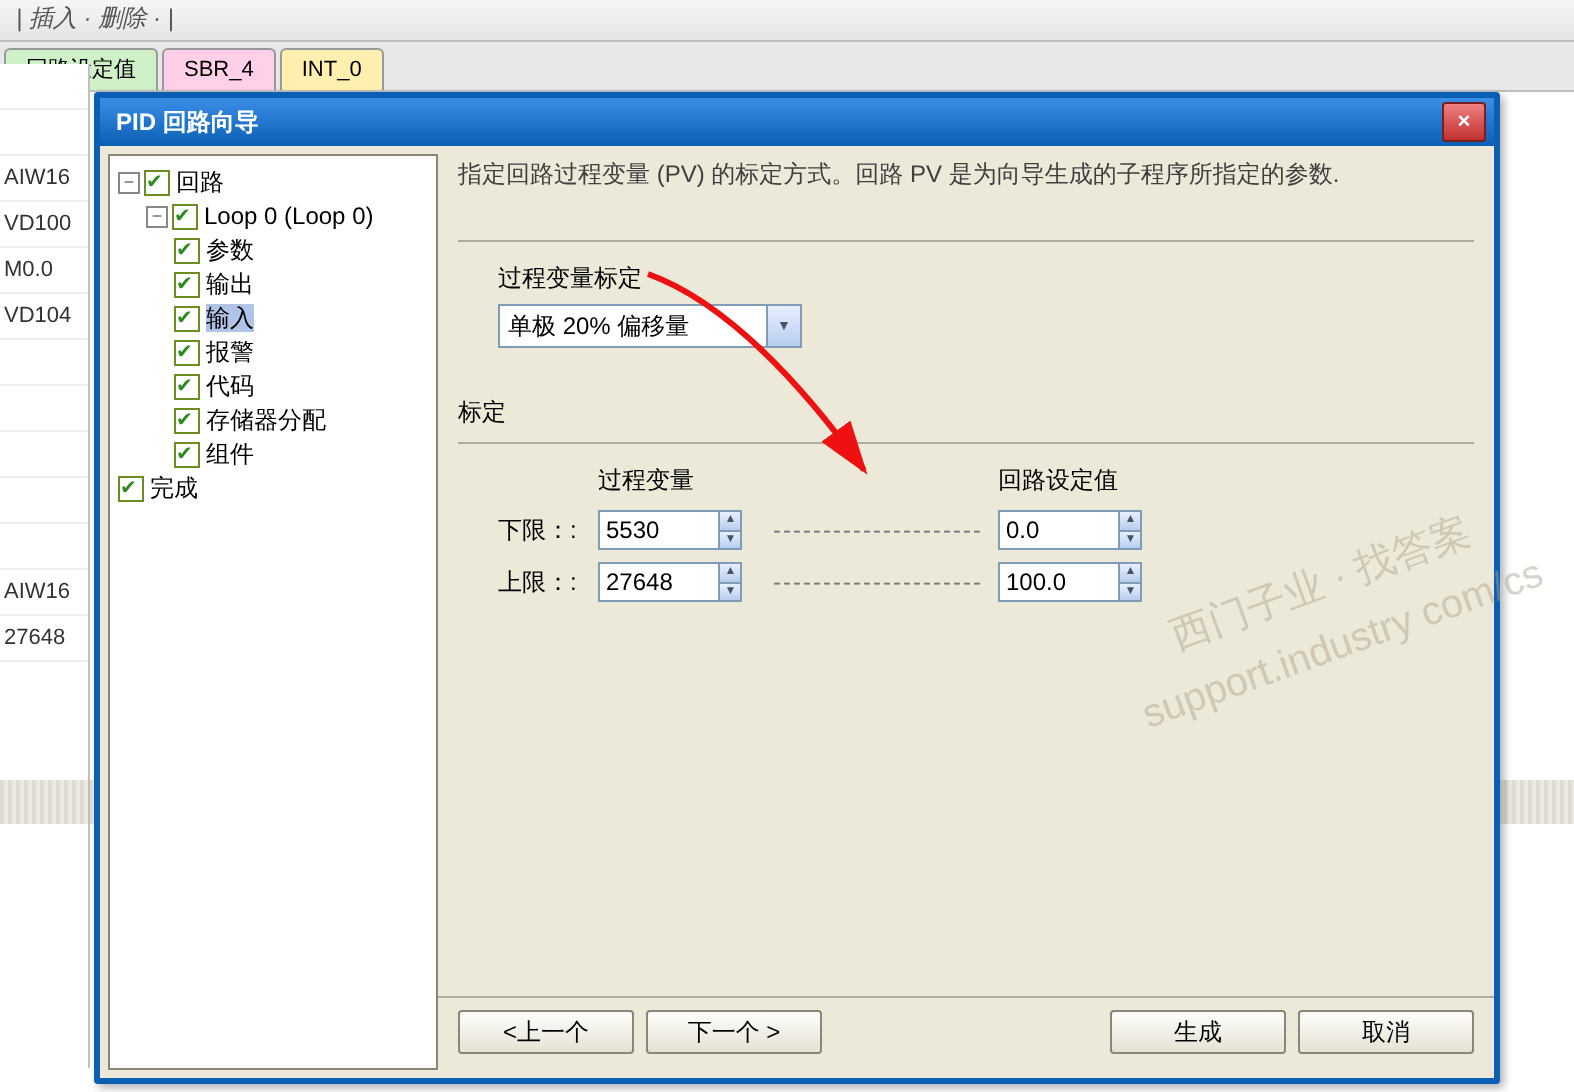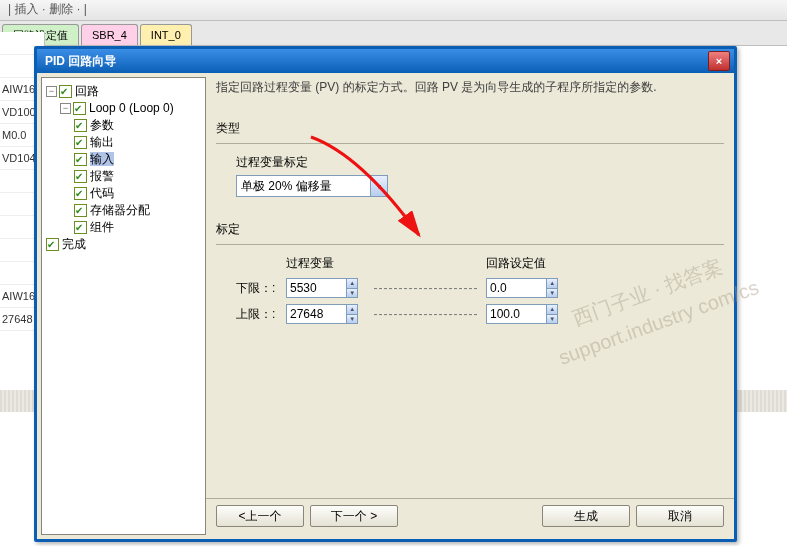--- a/index.html
+++ b/index.html
@@ -1,28 +1,28 @@
 <!DOCTYPE html>
 <html><head>
 <meta charset="utf-8">
 <style>
   html,body{margin:0;padding:0;font-family:"Microsoft YaHei","SimSun",Arial,sans-serif;font-size:12px;background:#fff;}
   .canvas{width:787px;height:546px;position:relative;overflow:hidden;background:#fff;}
   
-  .topbar{height:20px;border-bottom:1px solid #bfbfbf;background:linear-gradient(#f6f6f6,#e5e5e5);position:relative;}
+  .topbar{height:20px;border-bottom:1px solid #bfbfbf;background:linear-gradient(#f6f6f6,#e5e5e5);position:relative;font-style:italic;}
   .topbar .txt{position:absolute;left:8px;top:1px;color:#555;}
   .tabstrip{height:24px;background:#e8e8e8;border-bottom:1px solid #bfbfbf;display:flex;align-items:flex-end;}
   .tab{height:20px;line-height:20px;padding:0 10px;margin-left:2px;border:1px solid #999;border-bottom:none;border-radius:3px 3px 0 0;font-size:11px;}
   .tab.g{background:#d0f0c8;}
   .tab.p{background:#ffd0e8;text-align:right;}
   .tab.y{background:#fff0b0;}
   .leftcol{position:absolute;left:0;top:32px;width:44px;height:502px;border-right:1px solid #c0c0c0;background:#fff;}
   .leftcol div{height:22px;line-height:22px;font-size:11px;color:#333;padding-left:2px;border-bottom:1px solid #eee;}
   
-  .dlg{position:absolute;left:34px;top:46px;width:697px;height:490px;border:3px solid #0a5fb5;border-radius:2px;background:#ece9d8;box-shadow:2px 2px 4px rgba(0,0,0,.3);}
+  .dlg{position:absolute;left:47px;top:46px;width:697px;height:490px;border:3px solid #0a5fb5;border-radius:2px;background:#ece9d8;box-shadow:2px 2px 4px rgba(0,0,0,.3);}
   .titlebar{height:24px;background:linear-gradient(#3b8ee6,#0a5fb5);display:flex;align-items:center;color:#fff;font-weight:bold;padding:0 4px;}
   .titlebar .t{flex:1;padding-left:4px;font-size:12px;}
   .closebtn{width:20px;height:18px;background:linear-gradient(#f08080,#c03030);border:1px solid #7a1f1f;border-radius:2px;display:flex;align-items:center;justify-content:center;font-weight:bold;color:#fff;font-size:11px;font-family:Arial;cursor:pointer;}
   .dlgbody{display:flex;height:calc(100% - 24px);justify-content:center;}
   .navpane{width:155px;margin:4px 0 4px 4px;background:#fff;border:1px solid #8a867a;overflow:auto;padding:4px;}
   .tree ul{list-style:none;margin:0;padding-left:14px;}
   .tree>ul{padding-left:0;}
   .tree li{white-space:nowrap;line-height:16px;margin:1px 0;}
   .box{display:inline-block;width:9px;height:9px;border:1px solid #888;text-align:center;line-height:8px;font-size:9px;margin-right:2px;vertical-align:middle;color:#666;font-family:Arial;}
   .cb{display:inline-block;width:11px;height:11px;border:1px solid #6b8e23;background:#fff;margin-right:3px;vertical-align:middle;position:relative;}
@@ -116,21 +116,20 @@
           </li>
           <li><span class="cb"></span><span>完成</span></li>
         </ul>
       </div>
     </div>
 
     <div class="detail">
       <div class="desc">指定回路过程变量 (PV) 的标定方式。回路 PV 是为向导生成的子程序所指定的参数.</div>
 
       <div class="sect">
-        <div class="hd">类型</div>
         <div class="rule"></div>
         <div class="field">
           <span class="lab">过程变量标定</span>
           <div class="combo">
             <span>单极 20% 偏移量</span>
             <div class="btn">▼</div>
           </div>
         </div>
       </div>
 

